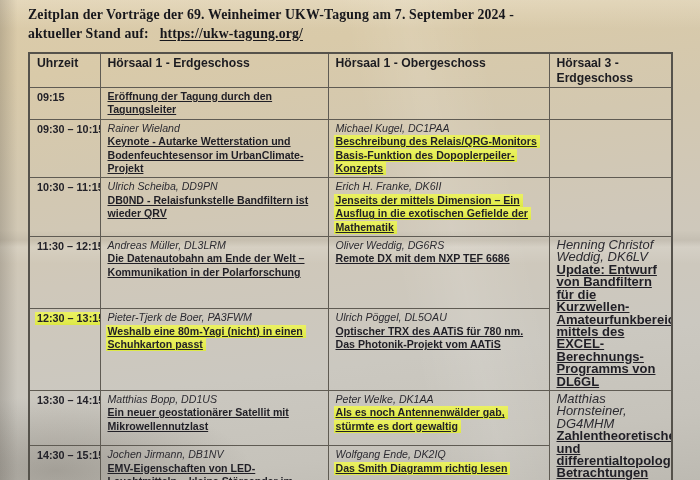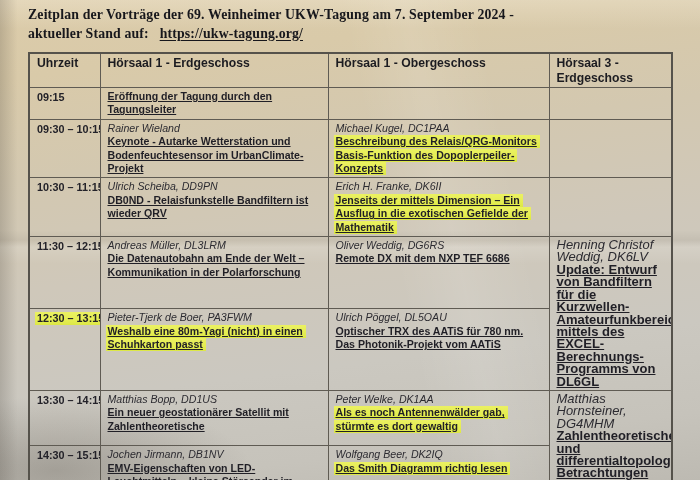--- a/index.html
+++ b/index.html
@@ -146,39 +146,39 @@
           </td>
           <td class="cell-h2">
             <div class="speaker"><span>Ulrich Pöggel, DL5OAU</span></div>
             <div class="title"><span>Optischer TRX des AATiS für 780 nm. Das Photonik-Projekt vom AATiS</span></div>
           </td>
         </tr>
         <tr>
           <td class="time"><span>13:30 – 14:15</span></td>
           <td class="cell-h1">
             <div class="speaker"><span>Matthias Bopp, DD1US</span></div>
-            <div class="title"><span>Ein neuer geostationärer Satellit mit Zahlentheoretische</span></div>
+            <div class="title"><span>Ein neuer geostationärer Satellit mit Mikrowellennutzlast</span></div>
           </td>
           <td class="cell-h2">
             <div class="speaker"><span>Peter Welke, DK1AA</span></div>
             <div class="title"><span class="hl yellow">Als es noch Antennenwälder gab, stürmte es dort gewaltig</span></div>
           </td>
           <td class="cell-h3" rowspan="2">
             <div class="speaker"><span>Matthias Hornsteiner, DG4MHM</span></div>
             <div class="title"><span>Zahlentheoretische und differentialtopologische Betrachtungen zu elementaren Antennen</span></div>
           </td>
         </tr>
         <tr>
           <td class="time"><span>14:30 – 15:15</span></td>
           <td class="cell-h1">
             <div class="speaker"><span>Jochen Jirmann, DB1NV</span></div>
             <div class="title"><span>EMV-Eigenschaften von LED-Leuchtmitteln – kleine Störsender im Labor, Garten und Shack</span></div>
           </td>
           <td class="cell-h2">
-            <div class="speaker"><span>Wolfgang Beer, DK2IQ</span></div>
+            <div class="speaker"><span>Wolfgang Ende, DK2IQ</span></div>
             <div class="title"><span class="hl yellow">Das Smith Diagramm richtig lesen</span></div>
           </td>
         </tr>
         <tr>
           <td class="time"></td>
           <td class="cell-h1">
             <div class="speaker"><span>Georg Seegerer</span></div>
           </td>
           <td class="cell-h2">
             <div class="speaker"><span>Günter Fred Mandel, DL4ZAO</span></div>

